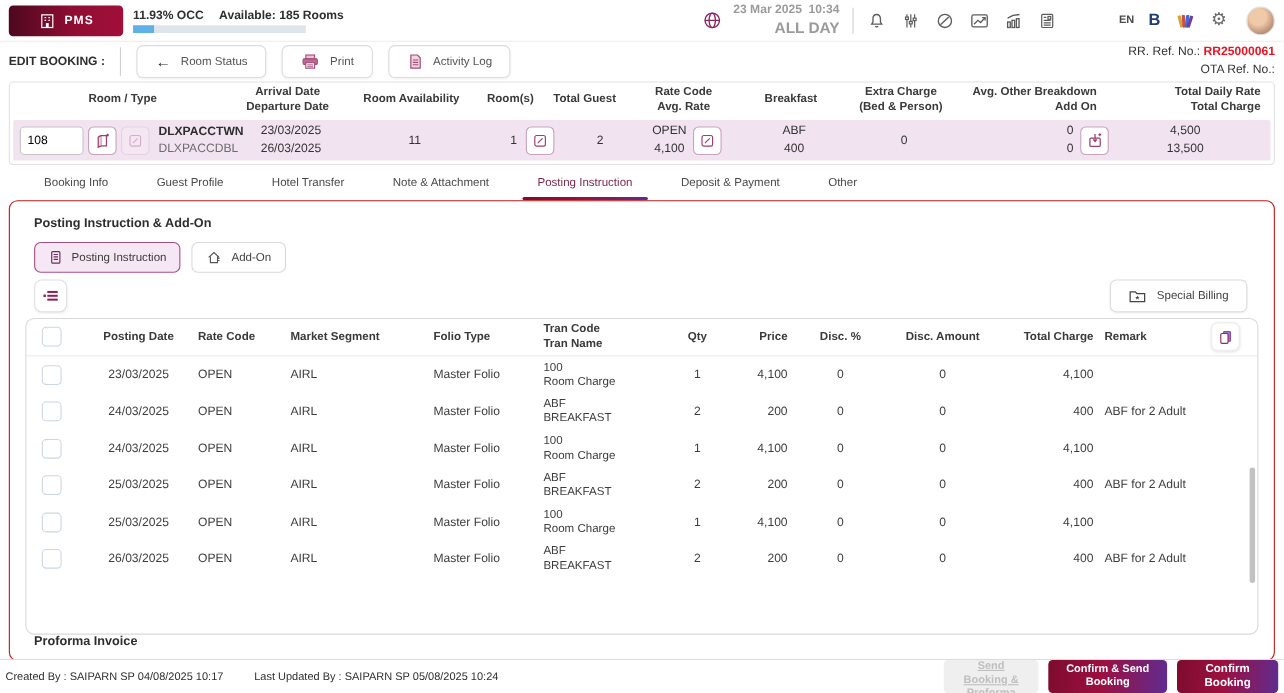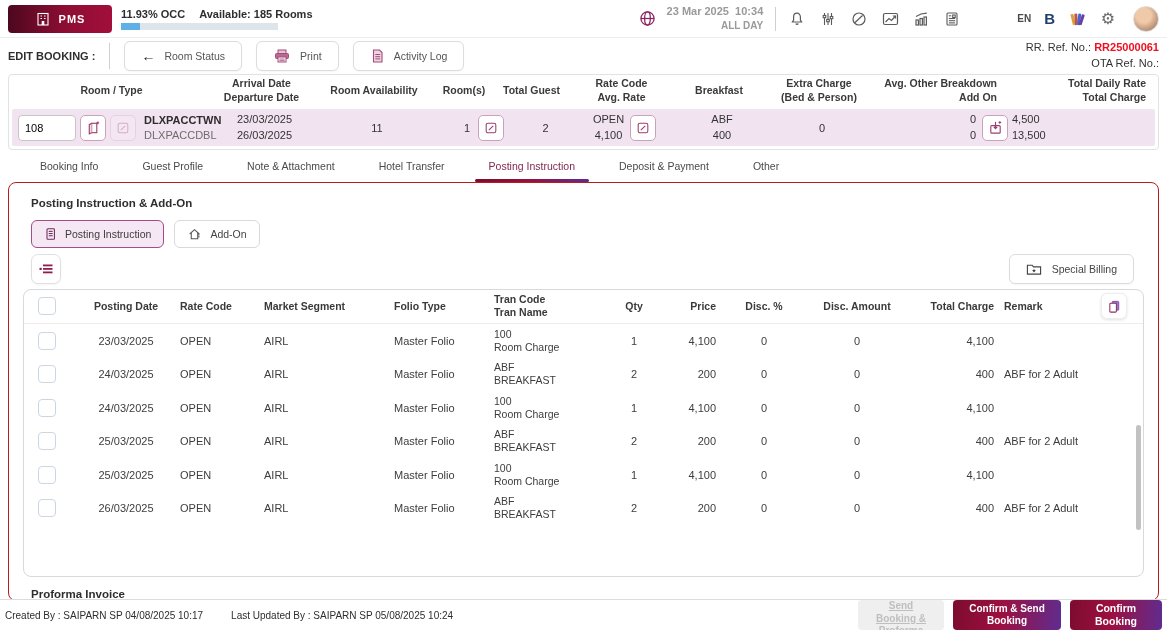--- a/index.html
+++ b/index.html
@@ -12,21 +12,21 @@
           background:linear-gradient(90deg,#4d081f,#8e0d33 55%,#a10f3a); }
   .logo svg { flex:none; }
   .logo .logo-txt { color:#fff; font-size:11px; font-weight:bold; letter-spacing:1px; }
   .occ-block { margin-left:9px; }
   .occ-line { display:flex; gap:14px; font-size:11px; font-weight:bold; color:#2e2e2e; }
   .occ-track { margin-top:3px; width:157px; height:7px; background:#dde4ea; }
   .occ-fill { width:12%; height:100%; background:#5fb0e6; }
   .top-spacer { flex:1; }
   .globe { margin-right:10px; }
   .datetime { text-align:right; font-size:11px; font-weight:bold; color:#9a9a9a; line-height:1.35; }
-  .datetime .shift { font-size:10px; }
+  .datetime .shift { font-size:14px; }
   .v-div { width:1px; height:24px; background:#d0d0d0; margin:0 12px; }
   .top-icons { display:flex; align-items:center; gap:13px; }
   .ticon { display:flex; align-items:center; justify-content:center; width:18px; height:18px; cursor:pointer; }
   .lang { font-size:10px; font-weight:bold; color:#4a4a4a;padding-left:43px; }
   .bold-b { font-size:15px; font-weight:bold; color:#1f3f6e; }
   .gear { font-size:16px; color:#6a6a6a; line-height:1; }
   .avatar { width:26px; height:26px; border-radius:50%; margin-left:3px;
             background:radial-gradient(circle at 40% 35%, #f0c9a8 0 35%, #caa387 60%, #8a6a55); border:1px solid #ddd; }
 
   
@@ -42,21 +42,21 @@
 
   
   .summary { margin:0 8px; border:1px solid #e2e2e2; border-radius:4px; }
   .sum-grid { display:grid; grid-template-columns:205px 95px 130px 50px 85px 95px 100px 100px 140px 1fr; align-items:center; }
   .sum-head { min-height:30px; padding:2px 0; }
   .sum-head .hc { font-size:10.5px; font-weight:bold; color:#3a3a3a; text-align:center; white-space:pre-line; line-height:1.3; }
   .sum-head .hc.right { text-align:right; padding-right:12px; }
   .sum-row-wrap { padding:3px; }
   .sum-row { background:#f2e3f1; border-radius:2px; min-height:36px; font-size:11px; }
   .cell-c { text-align:center; }
-  .cell-r { text-align:left; padding-right:12px; line-height:1.4; }
+  .cell-r { text-align:center; padding-right:12px; line-height:1.4; }
   .room-cell { display:flex; align-items:center; gap:4px; padding:4px 0 4px 6px; }
   .room-input { width:58px; height:26px; border:1px solid #c6c6c6; border-radius:4px; padding:0 6px; font-size:11px;
                 font-family:inherit; background:#fff; }
   .sq-btn { width:26px; height:26px; background:#fff; border:1px solid #c9a3bd; border-radius:5px;
             display:flex; align-items:center; justify-content:center; cursor:pointer; flex:none; }
   .sq-btn.disabled { background:#f5e7f2; border-color:#e6d2e2; cursor:default; }
   .room-names { margin-left:4px; line-height:1.3; }
   .room-names .t1 { font-weight:bold; color:#2d2d2d; }
   .room-names .t2 { color:#6d6d6d; }
   .two-line { line-height:1.4; }
@@ -96,21 +96,21 @@
   .pt-rows { }
   .pt-row { height:33.5px; font-size:11px; color:#3d3d3d; }
   .al-c { text-align:center; }
   .al-r { text-align:right; padding-right:10px; }
   .tran { font-size:10.5px; line-height:1.25; }
   .checkbox { width:18px; height:18px; margin-left:14px; border:1.5px solid #ccd6e3; border-radius:4px;
               background:#fff; cursor:pointer; }
   .copy-btn { width:26px; height:26px; margin-left:6px; background:#fff; border:1px solid #eee; border-radius:6px;
               box-shadow:0 1px 3px rgba(0,0,0,.12); display:flex; align-items:center; justify-content:center; cursor:pointer; }
   .scrollbar { position:absolute; right:2px; top:135px; width:5px; height:105px; background:#c2c2c2; border-radius:3px; }
-  .proforma { position:absolute; bottom:0; left:22px; font-size:11.5px; font-weight:bold; color:#2e2e2e; }
+  .proforma { position:absolute; bottom:11px; left:22px; font-size:11.5px; font-weight:bold; color:#2e2e2e; }
 
   
   .footer { position:absolute; left:0; right:0; bottom:0; height:31px; border-top:1px solid #dcdcdc;
             display:flex; align-items:center; padding:0 5px; background:#fff; }
   .foot-text { font-size:10px; color:#2e2e2e; display:flex; gap:28px; }
   .foot-btns { margin-left:auto; display:flex; gap:9px; align-items:center; }
   .f-btn { height:30px; border:none; border-radius:4px; font-family:inherit; font-size:10px; font-weight:bold;
            line-height:1.25; padding:0 10px; cursor:pointer; }
   .f-btn.disabled { background:#efefef; color:#bfbfbf; cursor:default; width:86px;text-decoration:underline; }
   .f-btn.grad { background:linear-gradient(95deg,#7d0c2f,#9c1040 45%,#5f2c90); color:#fff; }
@@ -344,22 +344,22 @@
         <div>4,500</div>
         <div>13,500</div>
       </div>
     </div>
   </div>
 </div>
 
 <div class="tabs">
   <div class="tab">Booking Info</div>
   <div class="tab">Guest Profile</div>
+  <div class="tab">Hotel Transfer</div>
   <div class="tab">Note &amp; Attachment</div>
-  <div class="tab">Hotel Transfer</div>
   <div class="tab active">Posting Instruction</div>
   <div class="tab">Deposit &amp; Payment</div>
   <div class="tab">Other</div>
 </div>
 
 <div class="panel">
   <div class="section-title">Posting Instruction &amp; Add-On</div>
 
   <div class="toggle-row">
     <button class="toggle-btn active">

